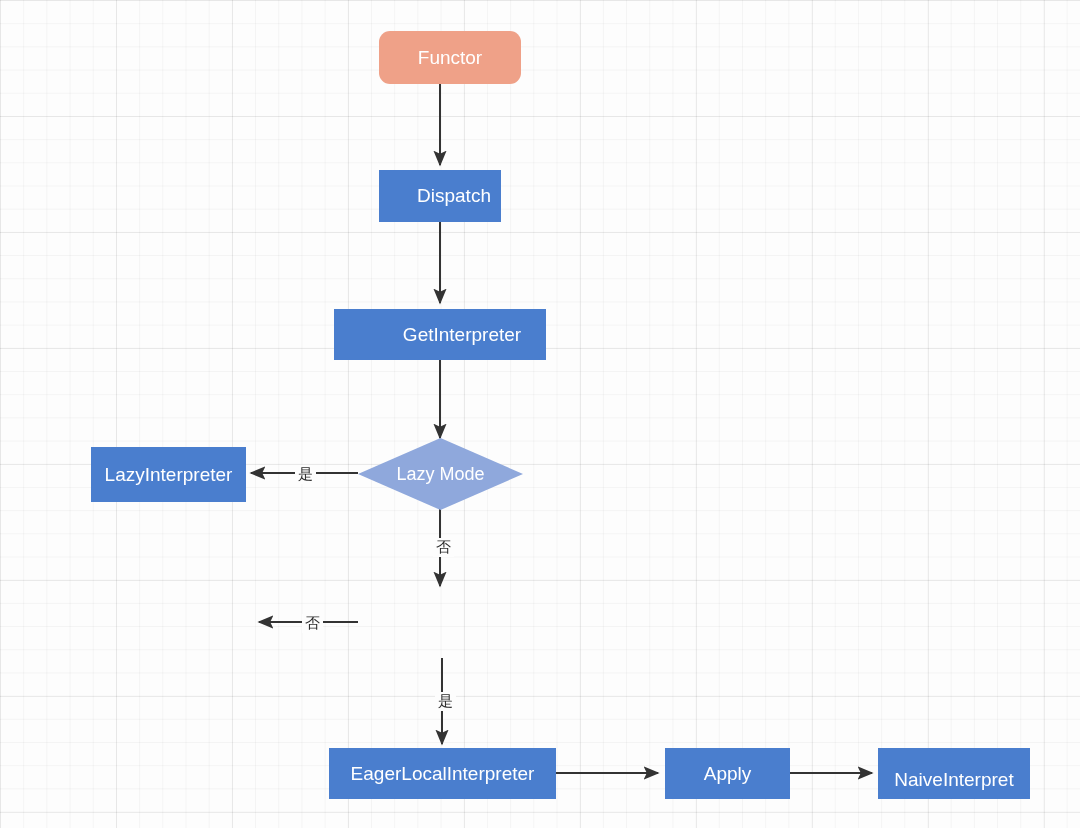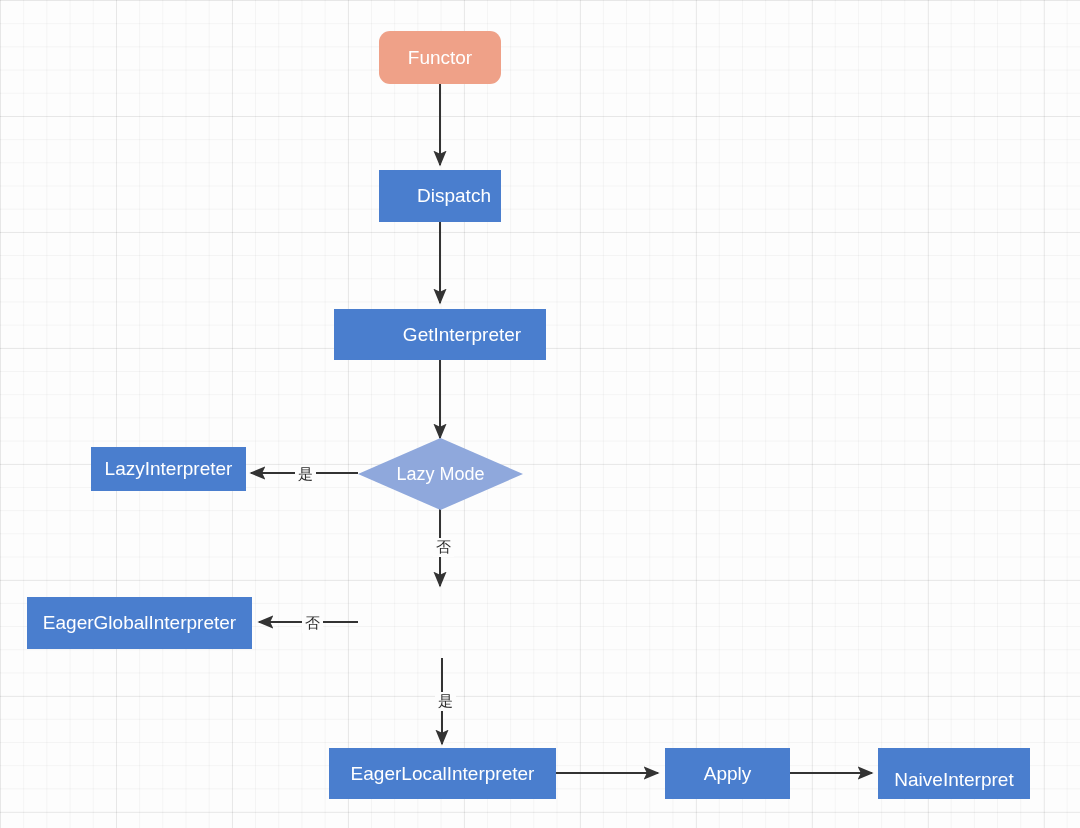--- a/index.html
+++ b/index.html
@@ -108,47 +108,44 @@
 
     <line x1="358" y1="622" x2="259" y2="622" stroke="#333333" stroke-width="2" marker-end="url(#arrowhead)"></line>
 
     <line x1="442" y1="658" x2="442" y2="744" stroke="#333333" stroke-width="2" marker-end="url(#arrowhead)"></line>
 
     <line x1="556" y1="773" x2="658" y2="773" stroke="#333333" stroke-width="2" marker-end="url(#arrowhead)"></line>
 
     <line x1="790" y1="773" x2="872" y2="773" stroke="#333333" stroke-width="2" marker-end="url(#arrowhead)"></line>
   </svg>
 
-  <div class="node node-terminal" style="left:379px; top:31px; width:122px; height:53px;">
+  <div class="node node-terminal" style="left:379px; top:31px; width:142px; height:53px;">
     <span>Functor</span>
   </div>
 
   <div class="node node-process" style="left:379px; top:170px; width:122px; height:52px;padding-left:28px;">
     <span>Dispatch</span>
   </div>
 
   <div class="node node-process" style="left:334px; top:309px; width:212px; height:51px;padding-left:44px;">
     <span>GetInterpreter</span>
   </div>
 
   <div class="diamond-wrap" style="left:358px; top:438px; width:165px; height:72px;">
     <svg class="diamond-shape" viewBox="0 0 165 72" preserveAspectRatio="none" xmlns="http://www.w3.org/2000/svg">
       <polygon points="82.5,0 165,36 82.5,72 0,36" fill="#8fa8dc"></polygon>
     </svg>
     <div class="diamond-label">Lazy Mode</div>
   </div>
 
-  <div class="node node-process" style="left:91px; top:447px; width:155px; height:44px;">
+  <div class="node node-process" style="left:91px; top:447px; width:155px; height:55px;">
     <span>LazyInterpreter</span>
   </div>
 
 
-  <div class="node node-process" style="left:27px; top:597px; width:225px; height:52px;">
-    <span>EagerGlobalInterpreter</span>
-  </div>
 
   <div class="node node-process" style="left:665px; top:748px; width:125px; height:51px;">
     <span>Apply</span>
   </div>
 
   <div class="node node-process" style="left:329px; top:748px; width:227px; height:51px;">
     <span>EagerLocalInterpreter</span>
   </div>
 
   <div class="node node-process" style="left:878px; top:748px; width:152px; height:51px; align-items:center; padding-top:13px;">

